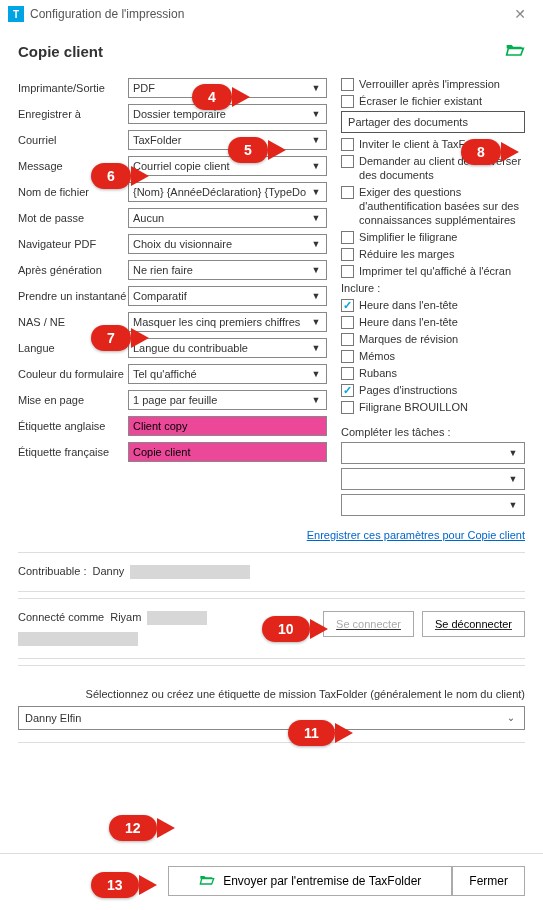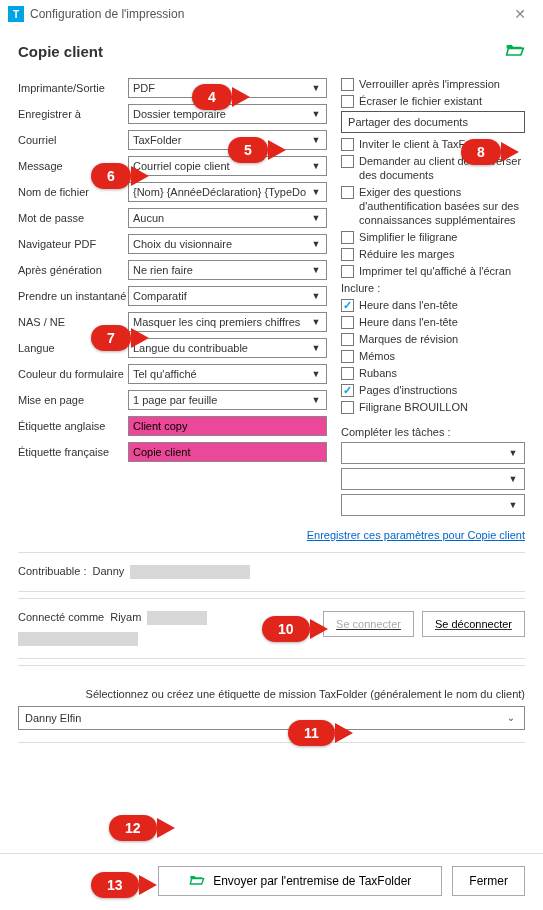--- a/index.html
+++ b/index.html
@@ -45,21 +45,21 @@
     .panel-line { display: flex; gap: 6px; font-size: 11px; }
     .redact { background: #d7d7d7; height: 14px; display: inline-block; vertical-align: middle; }
 
     .btn { border: 1px solid #aaa; background: #fff; height: 26px; padding: 0 12px; font-size: 11px; display: inline-flex; align-items: center; justify-content: center; cursor: pointer; }
     .btn.disabled { color: #aaa; }
 
     .engagement-text { font-size: 11px; margin: 10px 0 6px 0; }
     .engagement-dd { width: 100%; height: 24px; border: 1px solid #888; background: #fff; display: flex; align-items: center; padding: 0 6px; font-size: 11px; position: relative; }
     .engagement-dd .dd-arrow { position: absolute; right: 4px; top: 0; bottom: 0; width: 18px; display: flex; align-items: center; justify-content: center; font-size: 10px; color: #555; }
 
-    .footer { position: absolute; bottom: 0; left: 0; right: 0; border-top: 1px solid #ddd; padding: 12px 18px 14px 18px; display: flex; align-items: center; justify-content: flex-end; gap: 10px; background: #fff; }
+    .footer { position: absolute; bottom: 0; left: 0; right: 0; border-top: 1px solid #ddd; padding: 12px 18px 14px 18px; display: flex; align-items: center; justify-content: flex-end; background: #fff; }
     .send-btn { border: 1px solid #aaa; height: 30px; padding: 0 30px; display: inline-flex; align-items: center; gap: 8px; font-size: 12px; background: #fff; cursor: pointer; }
     .close-btn { border: 1px solid #aaa; height: 30px; padding: 0 16px; font-size: 12px; background: #fff; cursor: pointer; }
 
     
     .callout {
       position: absolute;
       background: #e1251b;
       color: #fff;
       font-weight: bold;
       font-size: 14px;

